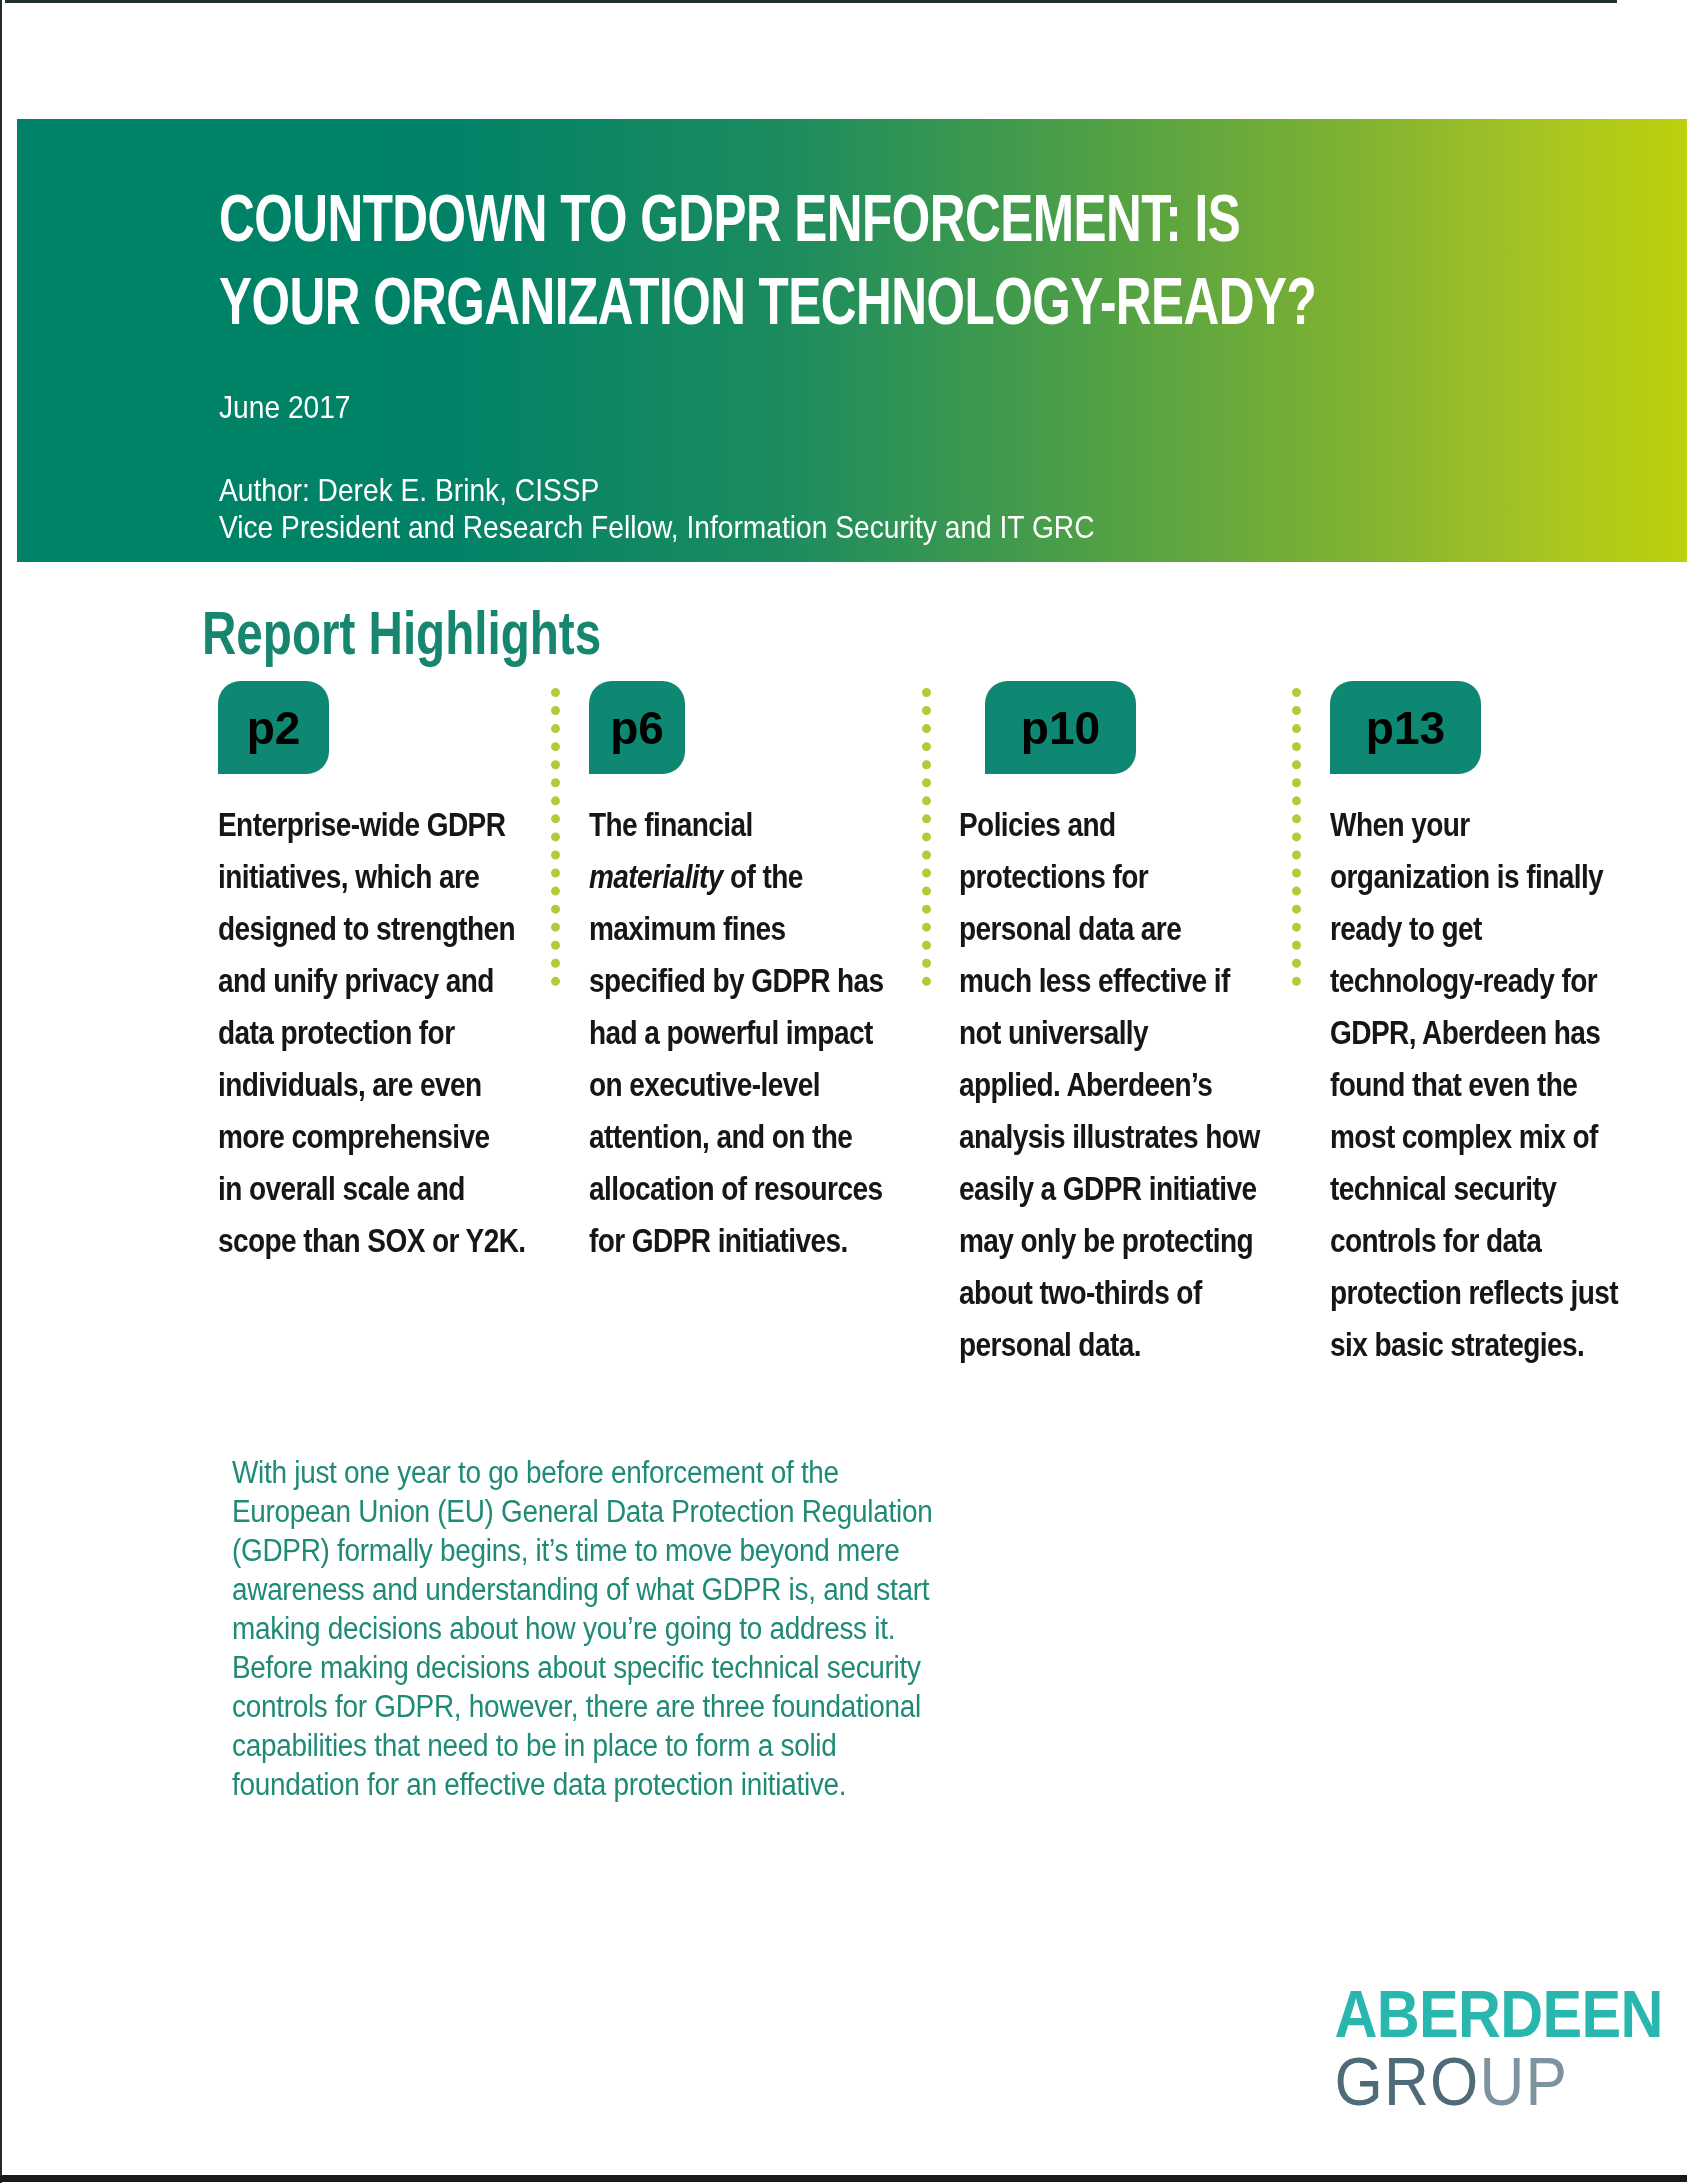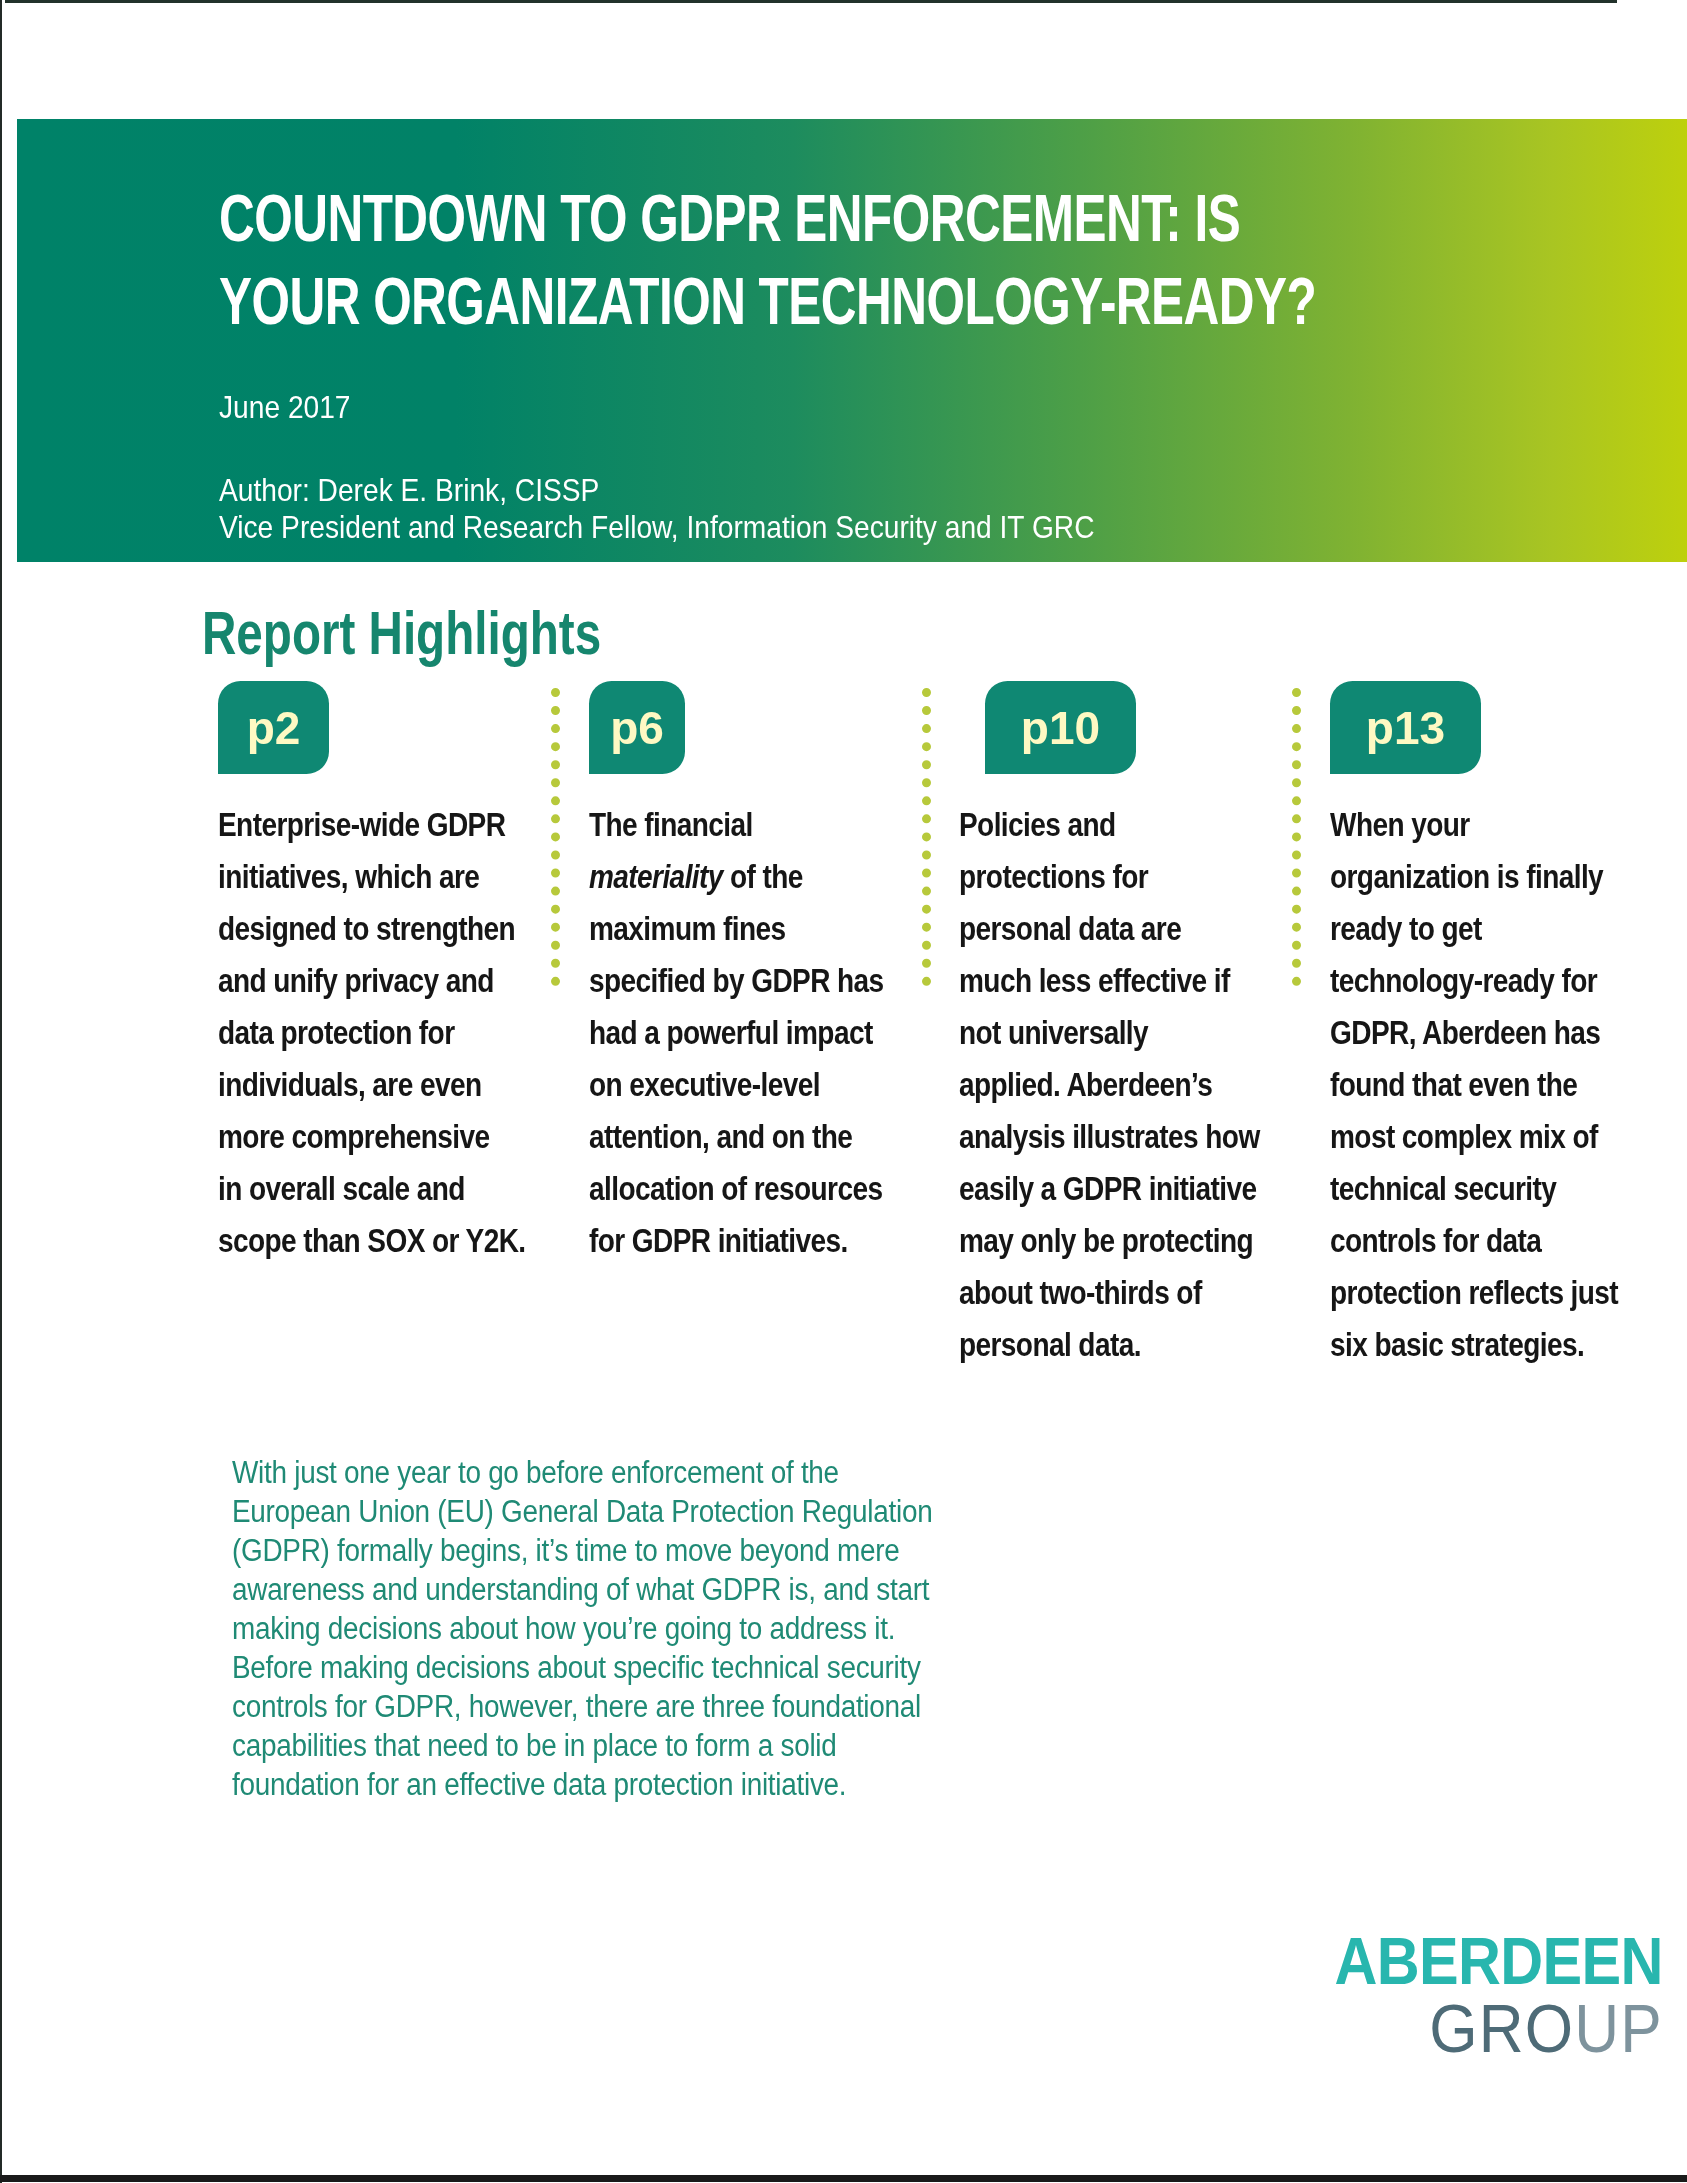--- a/index.html
+++ b/index.html
@@ -35,21 +35,21 @@
   .section-title{
     position:absolute;left:202px;top:597px;
     font-size:61px;font-weight:bold;color:#16866e;line-height:73px;
     transform:scaleX(0.78);transform-origin:left top;white-space:nowrap;
   }
 
   
   .hl-col{position:absolute;top:681px;width:334px;}
   .hl-badge{
     height:93px;background:#0f8873;border-radius:22.5px 22.5px 22.5px 0;
-    color:#fef9c3;font-weight:bold;font-size:46px;
+    color:#000000;font-weight:bold;font-size:46px;
     display:flex;align-items:center;justify-content:center;
   }
   .hl-text{
     position:absolute;left:0;top:118px;
     font-size:33px;font-weight:bold;color:#161616;line-height:52px;
     letter-spacing:-0.7px;transform:scaleX(0.85);transform-origin:left top;
     white-space:nowrap;
   }
   .hl-text i{font-style:italic;}
   .dot-sep{
@@ -58,21 +58,21 @@
   }
 
   
   .intro{
     position:absolute;left:232px;top:1453px;
     font-size:31px;color:#1f8a75;line-height:39px;letter-spacing:-0.3px;
     transform:scaleX(0.9);transform-origin:left top;white-space:nowrap;
   }
 
   
-  .logo{position:absolute;right:24px;top:1928px;text-align:right;}
+  .logo{position:absolute;right:24px;top:1981px;text-align:left;}
   .logo-aberdeen{
     display:block;font-size:66px;font-weight:bold;color:#28b6ae;line-height:66px;
     transform:scaleX(0.9);transform-origin:right top;letter-spacing:-0.7px;white-space:nowrap;
   }
   .logo-group{
     display:block;font-size:69px;font-weight:400;line-height:69px;margin-top:0px;
     transform:scaleX(0.9);transform-origin:right top;letter-spacing:1.3px;white-space:nowrap;
   }
   .logo-group .g-dark{color:#4e6b77;}
   .logo-group .g-light{color:#7e939d;}

